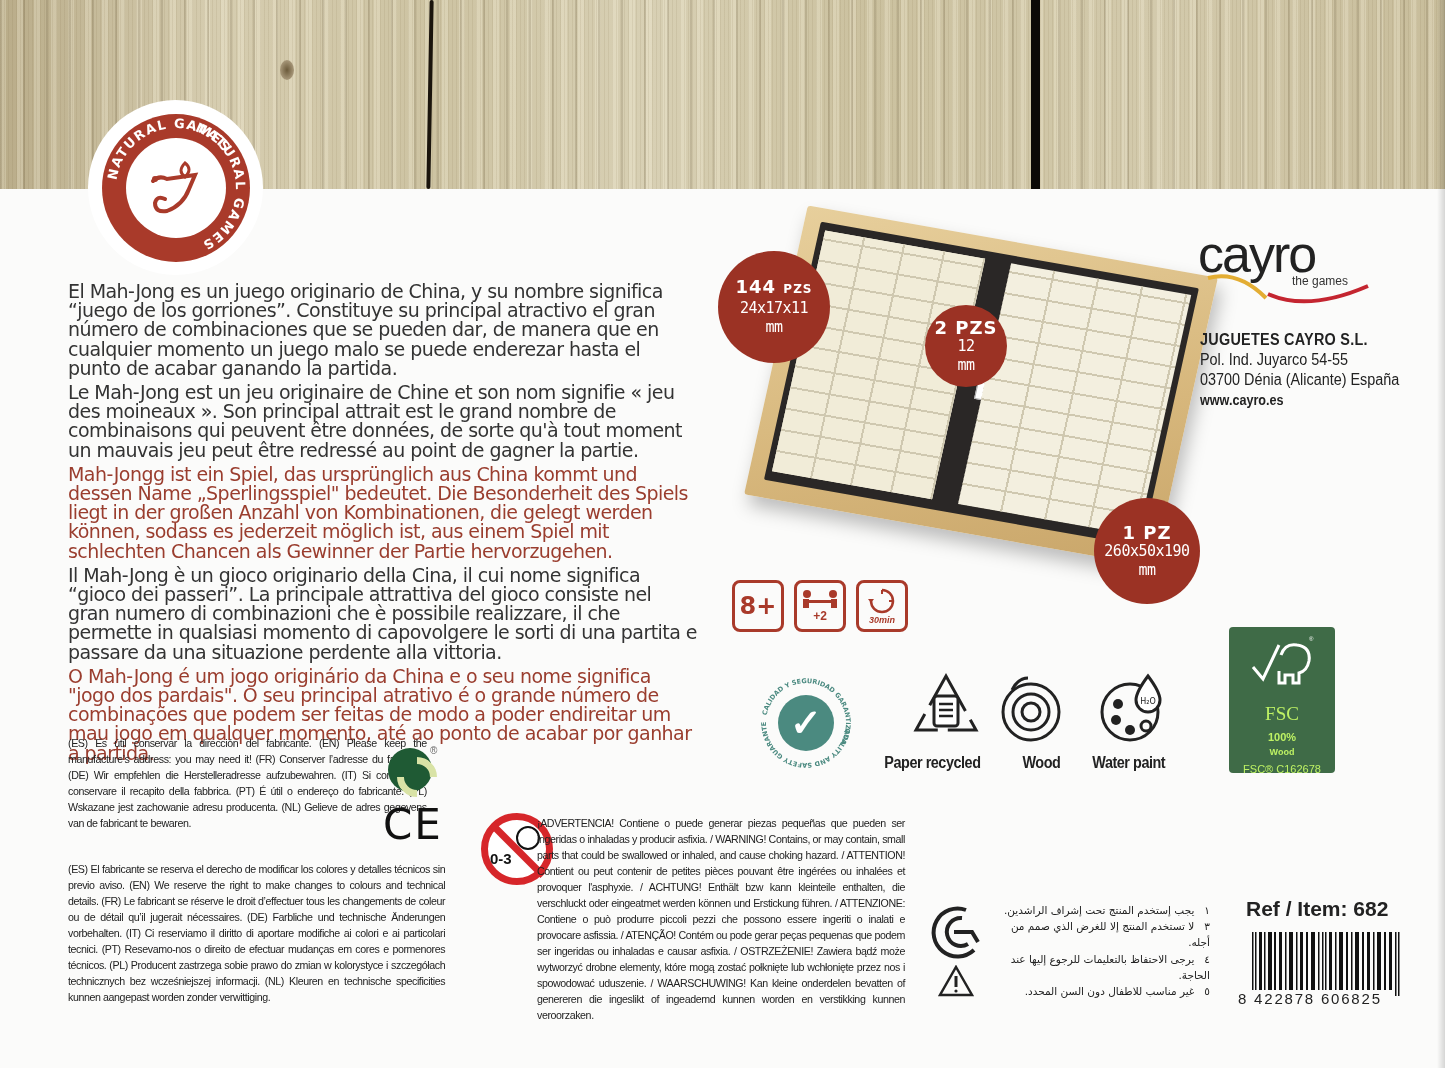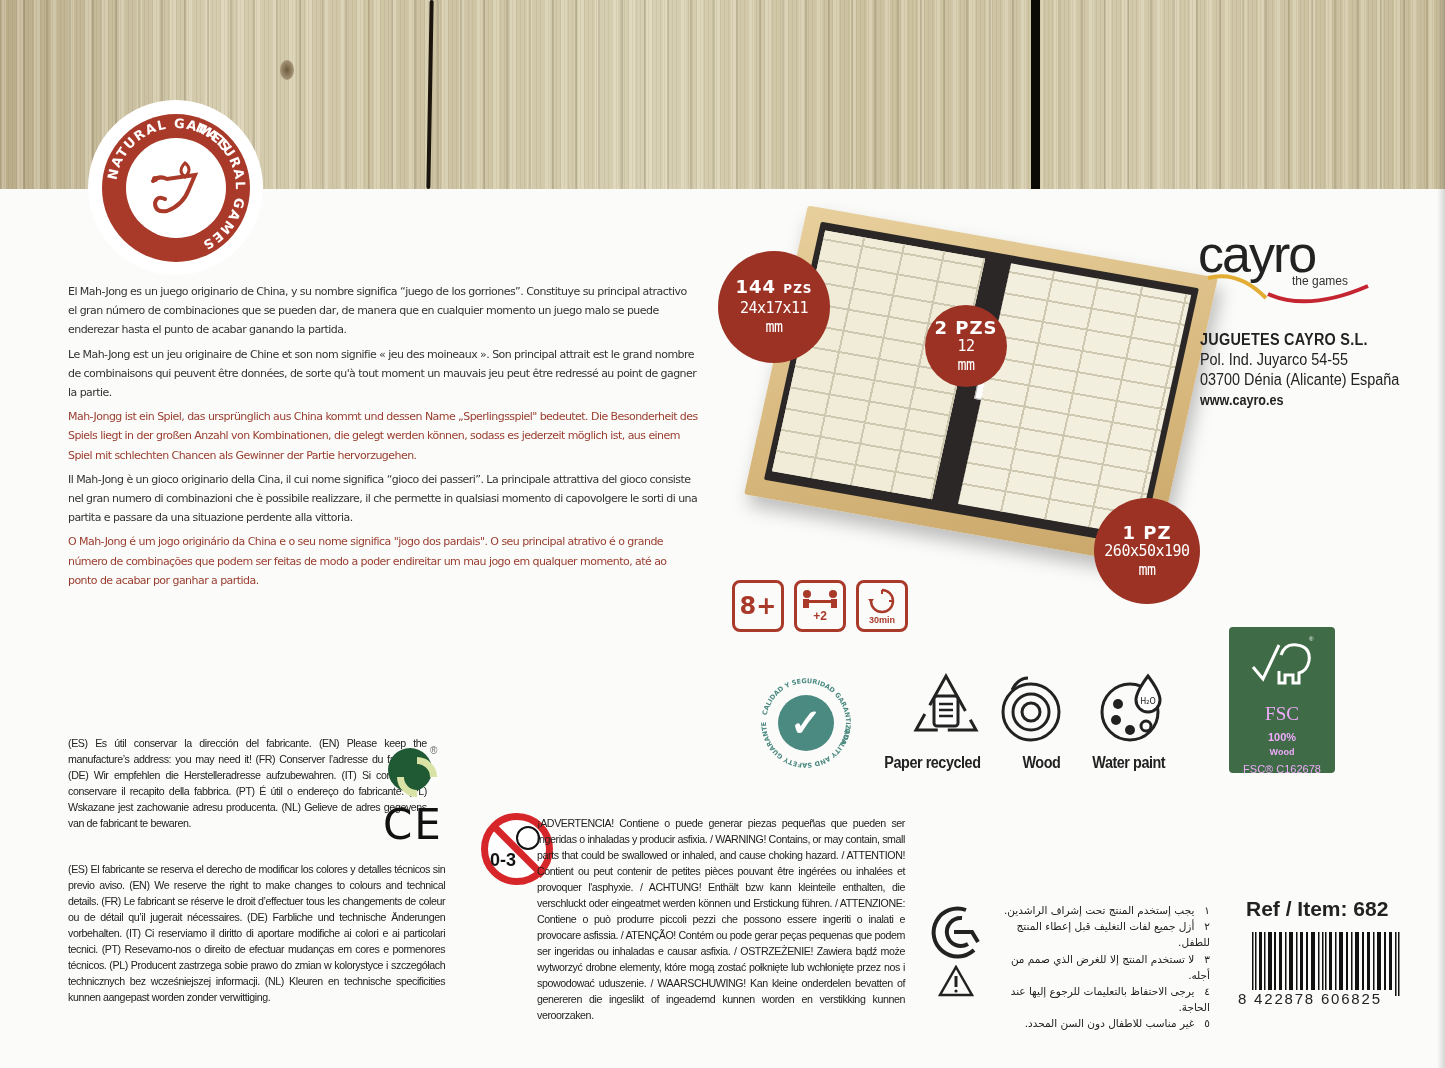--- a/index.html
+++ b/index.html
@@ -16,38 +16,38 @@
   .wood-crack2 { position:absolute; left: 1031px; top: 0; width: 9px; height: 189px; background: #0c0a07; }
   .wood-knot { position:absolute; left: 280px; top: 60px; width: 14px; height: 20px; border-radius: 50%; background: radial-gradient(#6b5a3a, #a8987a 70%, transparent); }
   .content-bg { position: absolute; left: 0; top: 189px; width: 1445px; height: 879px; background: #fbfbfa; }
   .right-shade { position:absolute; right:0; top:0; width: 8px; height: 1068px; background: linear-gradient(90deg, transparent, rgba(0,0,0,0.15)); }
 
   .natural-badge { position: absolute; left: 88px; top: 100px; width: 175px; height: 175px; border-radius: 50%; background: #fff; display:flex; align-items:center; justify-content:center; }
   .natural-ring { width: 148px; height: 148px; border-radius: 50%; background: #a93a2a; position: relative; display:flex; align-items:center; justify-content:center; }
   .natural-inner { width: 100px; height: 100px; border-radius: 50%; background: #fff; display:flex; align-items:center; justify-content:center; }
   .natural-ring svg.ringtext { position:absolute; left:0; top:0; }
 
-  .desc { position: absolute; left: 68px; top: 282px; width: 630px; font-family: "DejaVu Sans", sans-serif; font-size: 11px; line-height: 19.2px; letter-spacing: -0.55px; }
+  .desc { position: absolute; left: 68px; top: 282px; width: 630px; font-family: "DejaVu Sans", sans-serif; font-size: 19px; line-height: 19.2px; letter-spacing: -0.55px; }
   .desc p { margin-bottom: 5px; }
   .desc p.dark { color: #333333; }
   .desc p.red { color: #9a3d2e; }
 
   .legal { position: absolute; font-family: "Liberation Sans", sans-serif; font-size: 11.6px; line-height: 16px; color: #222; text-align: justify; letter-spacing: -0.45px; transform: scaleX(0.92); transform-origin: left top; }
   .legal1 { left: 68px; top: 735px; width: 390px; }
   .legal2 { left: 68px; top: 861px; width: 410px; }
   .warning { left: 537px; top: 815px; width: 400px; }
 
   .green-dot { position:absolute; left: 388px; top: 748px; width: 44px; height: 44px; border-radius:50%; background:#1f5a34; }
   .green-dot::after{ content:""; position:absolute; left:9px; top:9px; width:26px; height:26px; border-radius:50%; border: 7px solid #d9e3a6; border-left-color: transparent; border-right-color: transparent; transform: rotate(45deg); }
   .reg-mark { position:absolute; left: 430px; top: 745px; font-size: 10px; color:#666; }
   .ce-mark { position:absolute; left: 383px; top: 800px; font-size: 42px; font-family: "DejaVu Sans", sans-serif; color:#111; letter-spacing: 2px; }
 
   .small-parts { position:absolute; left: 481px; top: 813px; width: 72px; height: 72px; border-radius:50%; border: 7px solid #d6262a; background:#fff; }
   .small-parts .slash { position:absolute; left: 26px; top: -6px; width: 7px; height: 72px; background: #d6262a; transform: rotate(-45deg); }
-  .small-parts .age { position:absolute; left: 2px; top: 30px; font-weight:bold; font-size: 18px; color:#111; }
+  .small-parts .age { position:absolute; left: 2px; top: 30px; font-weight:bold; font-size: 15px; color:#111; }
   .small-parts .face { position:absolute; left: 28px; top: 6px; width: 24px; height: 24px; border:2px solid #111; border-radius:50%; }
 
   .product { position:absolute; left: 706px; top: 228px; width: 490px; height: 360px; }
   .box-outer { position:absolute; left: 70px; top: 8px; width: 410px; height: 300px; background: linear-gradient(160deg, #e7cf9c, #d7b77c 60%, #c9a66a); transform: skewY(10deg) skewX(-12deg); border-radius: 3px; box-shadow: 6px 10px 18px rgba(0,0,0,0.25); }
   .box-inner { position:absolute; left: 16px; top: 14px; right: 16px; bottom: 18px; background:#2a2726; border-radius: 2px; }
   .tiles-left { position:absolute; left: 6px; top: 8px; width: 160px; height: 250px; background: repeating-linear-gradient(0deg, #f1ecd8 0 20px, #cfc8b0 20px 22px), #f1ecd8; }
   .tiles-left::before { content:""; position:absolute; inset:0; background: repeating-linear-gradient(90deg, transparent 0 38px, #cfc8b0 38px 40px); }
   .tiles-right { position:absolute; right: 6px; top: 8px; width: 180px; height: 250px; background: repeating-linear-gradient(0deg, #f3efdf 0 20px, #cfc8b0 20px 22px); }
   .tiles-right::before { content:""; position:absolute; inset:0; background: repeating-linear-gradient(90deg, transparent 0 42px, #cfc8b0 42px 44px); }
   .dice { position:absolute; left: 185px; top: 120px; width: 22px; height: 30px; background:#fff; border:1px solid #aaa; }
@@ -56,40 +56,40 @@
   .bubble .big { font-family: "DejaVu Sans", sans-serif; font-weight: bold; font-size: 18px; letter-spacing: 1px; }
   .bubble .big small { font-size: 12px; }
   .bubble .dim { font-size: 15px; letter-spacing: -0.5px; }
   .b144 { left: 718px; top: 251px; width: 112px; height: 112px; }
   .b2 { left: 925px; top: 305px; width: 82px; height: 82px; }
   .b1 { left: 1094px; top: 498px; width: 106px; height: 106px; }
 
   .info-icon { position:absolute; width: 52px; height: 52px; border: 3px solid #a93a2a; border-radius: 8px; display:flex; align-items:center; justify-content:center; color:#a93a2a; font-weight:bold; }
   .ic-age { left: 732px; top: 580px; font-size: 24px; font-family: "DejaVu Sans", sans-serif; }
   .ic-players { left: 794px; top: 580px; flex-direction: column; font-size: 12px; }
-  .ic-time { left: 856px; top: 580px; flex-direction: column; font-size: 9px; }
+  .ic-time { left: 856px; top: 580px; flex-direction: column; font-size: 9px; font-style: italic; }
 
   .quality-seal { position:absolute; left: 758px; top: 675px; width: 96px; height: 96px; border-radius:50%; }
   .quality-seal .circle { position:absolute; left: 20px; top: 20px; width: 56px; height: 56px; border-radius:50%; background:#4b8a80; display:flex; align-items:center; justify-content:center; color:#fff; font-size:38px; font-weight:bold; }
 
   .eco { position:absolute; top: 670px; text-align:right; }
   .eco .lbl { font-family: "Liberation Sans", sans-serif; font-weight: bold; font-size: 16px; color:#222; letter-spacing: -0.5px; transform: scaleX(0.9); display:block; margin-top: 4px; }
   .eco-paper { left: 876px; width: 110px; }
   .eco-wood { left: 992px; width: 72px; }
   .eco-water { left: 1074px; width: 96px; }
 
   .cayro-logo { position:absolute; left: 1198px; top: 228px; width: 180px; height: 80px; }
   .cayro-word { position:absolute; left: 0; top: 0; font-family: "Liberation Sans", sans-serif; font-size: 52px; color:#222; letter-spacing: -2px; line-height: 52px; text-align: center; }
   .cayro-tag { position:absolute; left: 94px; top: 46px; font-size: 12px; color:#333; }
   .address { position:absolute; left: 1200px; top: 330px; font-family: "Liberation Sans", sans-serif; color:#222; line-height: 20px; transform: scaleX(0.9); transform-origin: left top; }
   .address .co { font-weight:bold; font-size: 16px; letter-spacing: 0.3px; }
   .address .ln { font-size: 16px; }
   .address .web { font-weight:bold; font-size: 14px; }
 
-  .fsc { position:absolute; left: 1229px; top: 627px; width: 106px; height: 146px; background:#3f6b47; border-radius: 4px; color:#f0abfc; text-align:center; }
+  .fsc { position:absolute; left: 1229px; top: 627px; width: 106px; height: 146px; background:#3f6b47; border-radius: 4px; color:#bef264; text-align:center; }
   .fsc .fsc-word { font-family: "Liberation Serif", serif; font-size: 19px; margin-top: 4px; }
   .fsc .pct { font-size: 11px; font-weight: bold; margin-top: 6px; }
   .fsc .wood { font-size: 9px; font-weight: bold; margin-top: 4px; }
   .fsc .code { font-size: 11px; margin-top: 6px; }
 
   .arabic { position:absolute; left: 990px; top: 902px; width: 220px; direction: rtl; text-align: right; font-family: "DejaVu Sans", sans-serif; font-size: 10.5px; line-height: 16.2px; color:#222; }
   .arabic .num { margin-left: 10px; }
   .moon-icon { position:absolute; left: 930px; top: 904px; }
   .warn-icon { position:absolute; left: 938px; top: 965px; }
 
@@ -275,21 +275,20 @@
   <path d="M32 14 a14 14 0 1 0 6 26" fill="none" stroke="#222" stroke-width="4"></path>
   <path d="M24 28 l18 0 l6 10" fill="none" stroke="#222" stroke-width="4"></path>
 </svg>
 <svg class="warn-icon" width="36" height="32" viewBox="0 0 36 32">
   <path d="M18 2 L34 30 L2 30 Z" fill="none" stroke="#222" stroke-width="2.5"></path>
   <line x1="18" y1="11" x2="18" y2="22" stroke="#222" stroke-width="3"></line>
   <circle cx="18" cy="26" r="1.6" fill="#222"></circle>
 </svg>
 <div class="arabic">
   <div><span class="num">١</span><span>يجب إستخدم المنتج تحت إشراف الراشدين.</span></div>
-  <div><span class="num">٢</span><span>أزل جميع لفات التغليف قبل إعطاء المنتج للطفل.</span></div>
   <div><span class="num">٣</span><span>لا تستخدم المنتج إلا للغرض الذي صمم من أجله.</span></div>
   <div><span class="num">٤</span><span>يرجى الاحتفاظ بالتعليمات للرجوع إليها عند الحاجة.</span></div>
   <div><span class="num">٥</span><span>غير مناسب للاطفال دون السن المحدد.</span></div>
 </div>
 
 <div class="ref">Ref / Item: 682</div>
 <svg class="barcode" viewBox="0 0 148 64" preserveAspectRatio="none">
   <g fill="#111">
     <rect x="0" y="0" width="1.5" height="64"></rect>
       <rect x="3" y="0" width="1.5" height="64"></rect>

